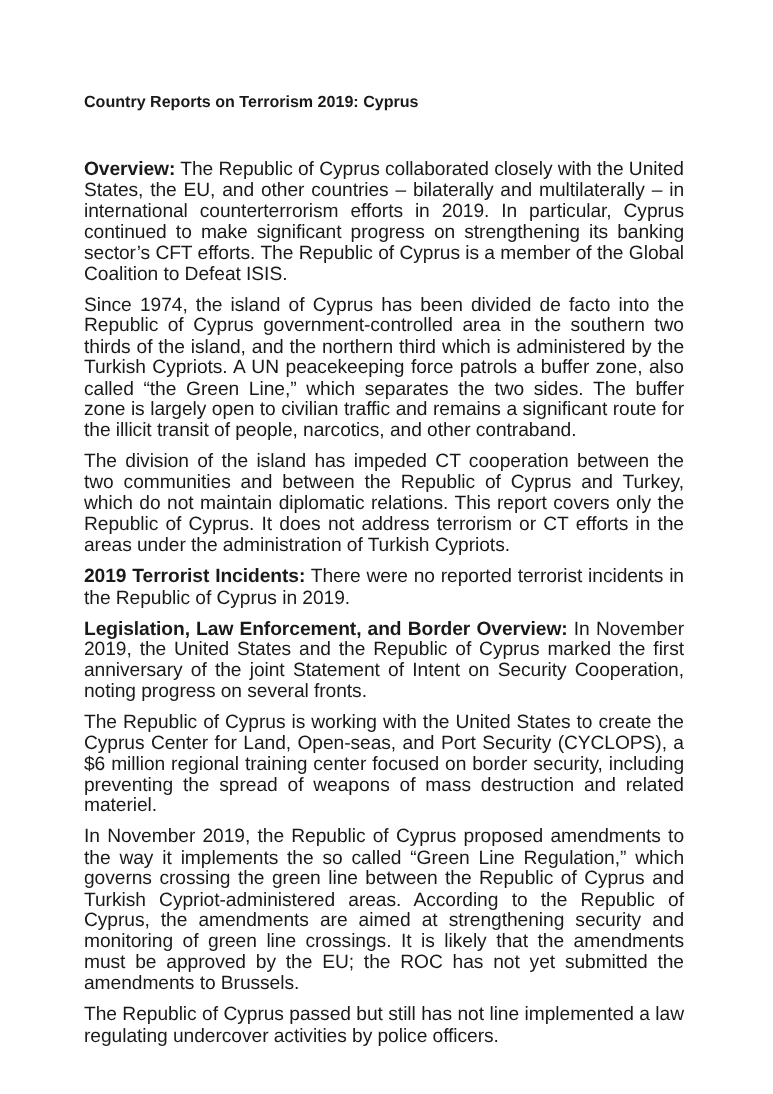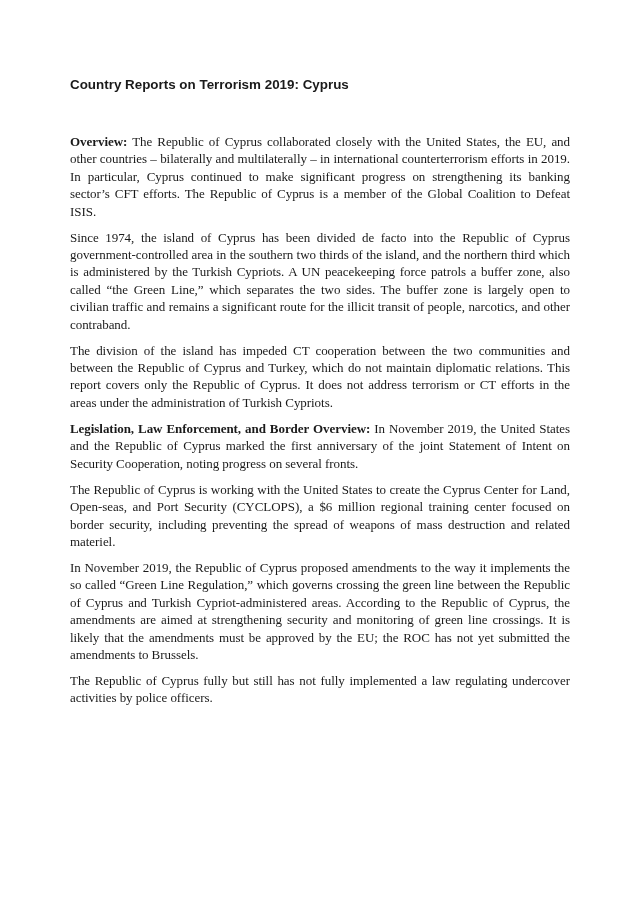--- a/index.html
+++ b/index.html
@@ -34,47 +34,47 @@
       margin: 0;
     }
     .body {
       position: absolute;
       left: 0;
       top: 133px;
       width: 500px;
     }
     .para {
       margin: 0 0 8.6px 0;
-      font-size: 13px;
+      font-size: 16px;
       line-height: 17.4px;
       text-align: justify;
       letter-spacing: -0.05px;
-      font-family: Liberation Serif, serif;
     }
     .para .lead {
       font-weight: bold;
     }
   </style>
 </head>
 <body>
 
 <div class="page">
   <h1 class="doc-title">Country Reports on Terrorism 2019: Cyprus</h1>
 
   <div class="body">
     <p class="para"><span class="lead">Overview:</span><span> The Republic of Cyprus collaborated closely with the United States, the EU, and other countries – bilaterally and multilaterally – in international counterterrorism efforts in 2019.  In particular, Cyprus continued to make significant progress on strengthening its banking sector’s CFT efforts.  The Republic of Cyprus is a member of the Global Coalition to Defeat ISIS.</span></p>
 
     <p class="para"><span>Since 1974, the island of Cyprus has been divided de facto into the Republic of Cyprus government-controlled area in the southern two thirds of the island, and the northern third which is administered by the Turkish Cypriots.  A UN peacekeeping force patrols a buffer zone, also called “the Green Line,” which separates the two sides.  The buffer zone is largely open to civilian traffic and remains a significant route for the illicit transit of people, narcotics, and other contraband.</span></p>
 
     <p class="para"><span>The division of the island has impeded CT cooperation between the two communities and between the Republic of Cyprus and Turkey, which do not maintain diplomatic relations.  This report covers only the Republic of Cyprus.  It does not address terrorism or CT efforts in the areas under the administration of Turkish Cypriots.</span></p>
 
+    <p class="para"><span class="lead">2019 Terrorist Incidents:</span><span> There were no reported terrorist incidents in the Republic of Cyprus in 2019.</span></p>
 
     <p class="para"><span class="lead">Legislation, Law Enforcement, and Border Overview:</span><span> In November 2019, the United States and the Republic of Cyprus marked the first anniversary of the joint Statement of Intent on Security Cooperation, noting progress on several fronts.</span></p>
 
     <p class="para"><span>The Republic of Cyprus is working with the United States to create the Cyprus Center for Land, Open-seas, and Port Security (CYCLOPS), a $6 million regional training center focused on border security, including preventing the spread of weapons of mass destruction and related materiel.</span></p>
 
 
     <p class="para"><span>In November 2019, the Republic of Cyprus proposed amendments to the way it implements the so called “Green Line Regulation,” which governs crossing the green line between the Republic of Cyprus and Turkish Cypriot-administered areas.  According to the Republic of Cyprus, the amendments are aimed at strengthening security and monitoring of green line crossings.  It is likely that the amendments must be approved by the EU; the ROC has not yet submitted the amendments to Brussels.</span></p>
 
 
-    <p class="para"><span>The Republic of Cyprus fully but still has not fully implemented a law regulating undercover activities by police officers.</span></p>
+    <p class="para"><span>The Republic of Cyprus passed but still has not line implemented a law regulating undercover activities by police officers.</span></p>
   </div>
 </div>
 
 </body></html>

